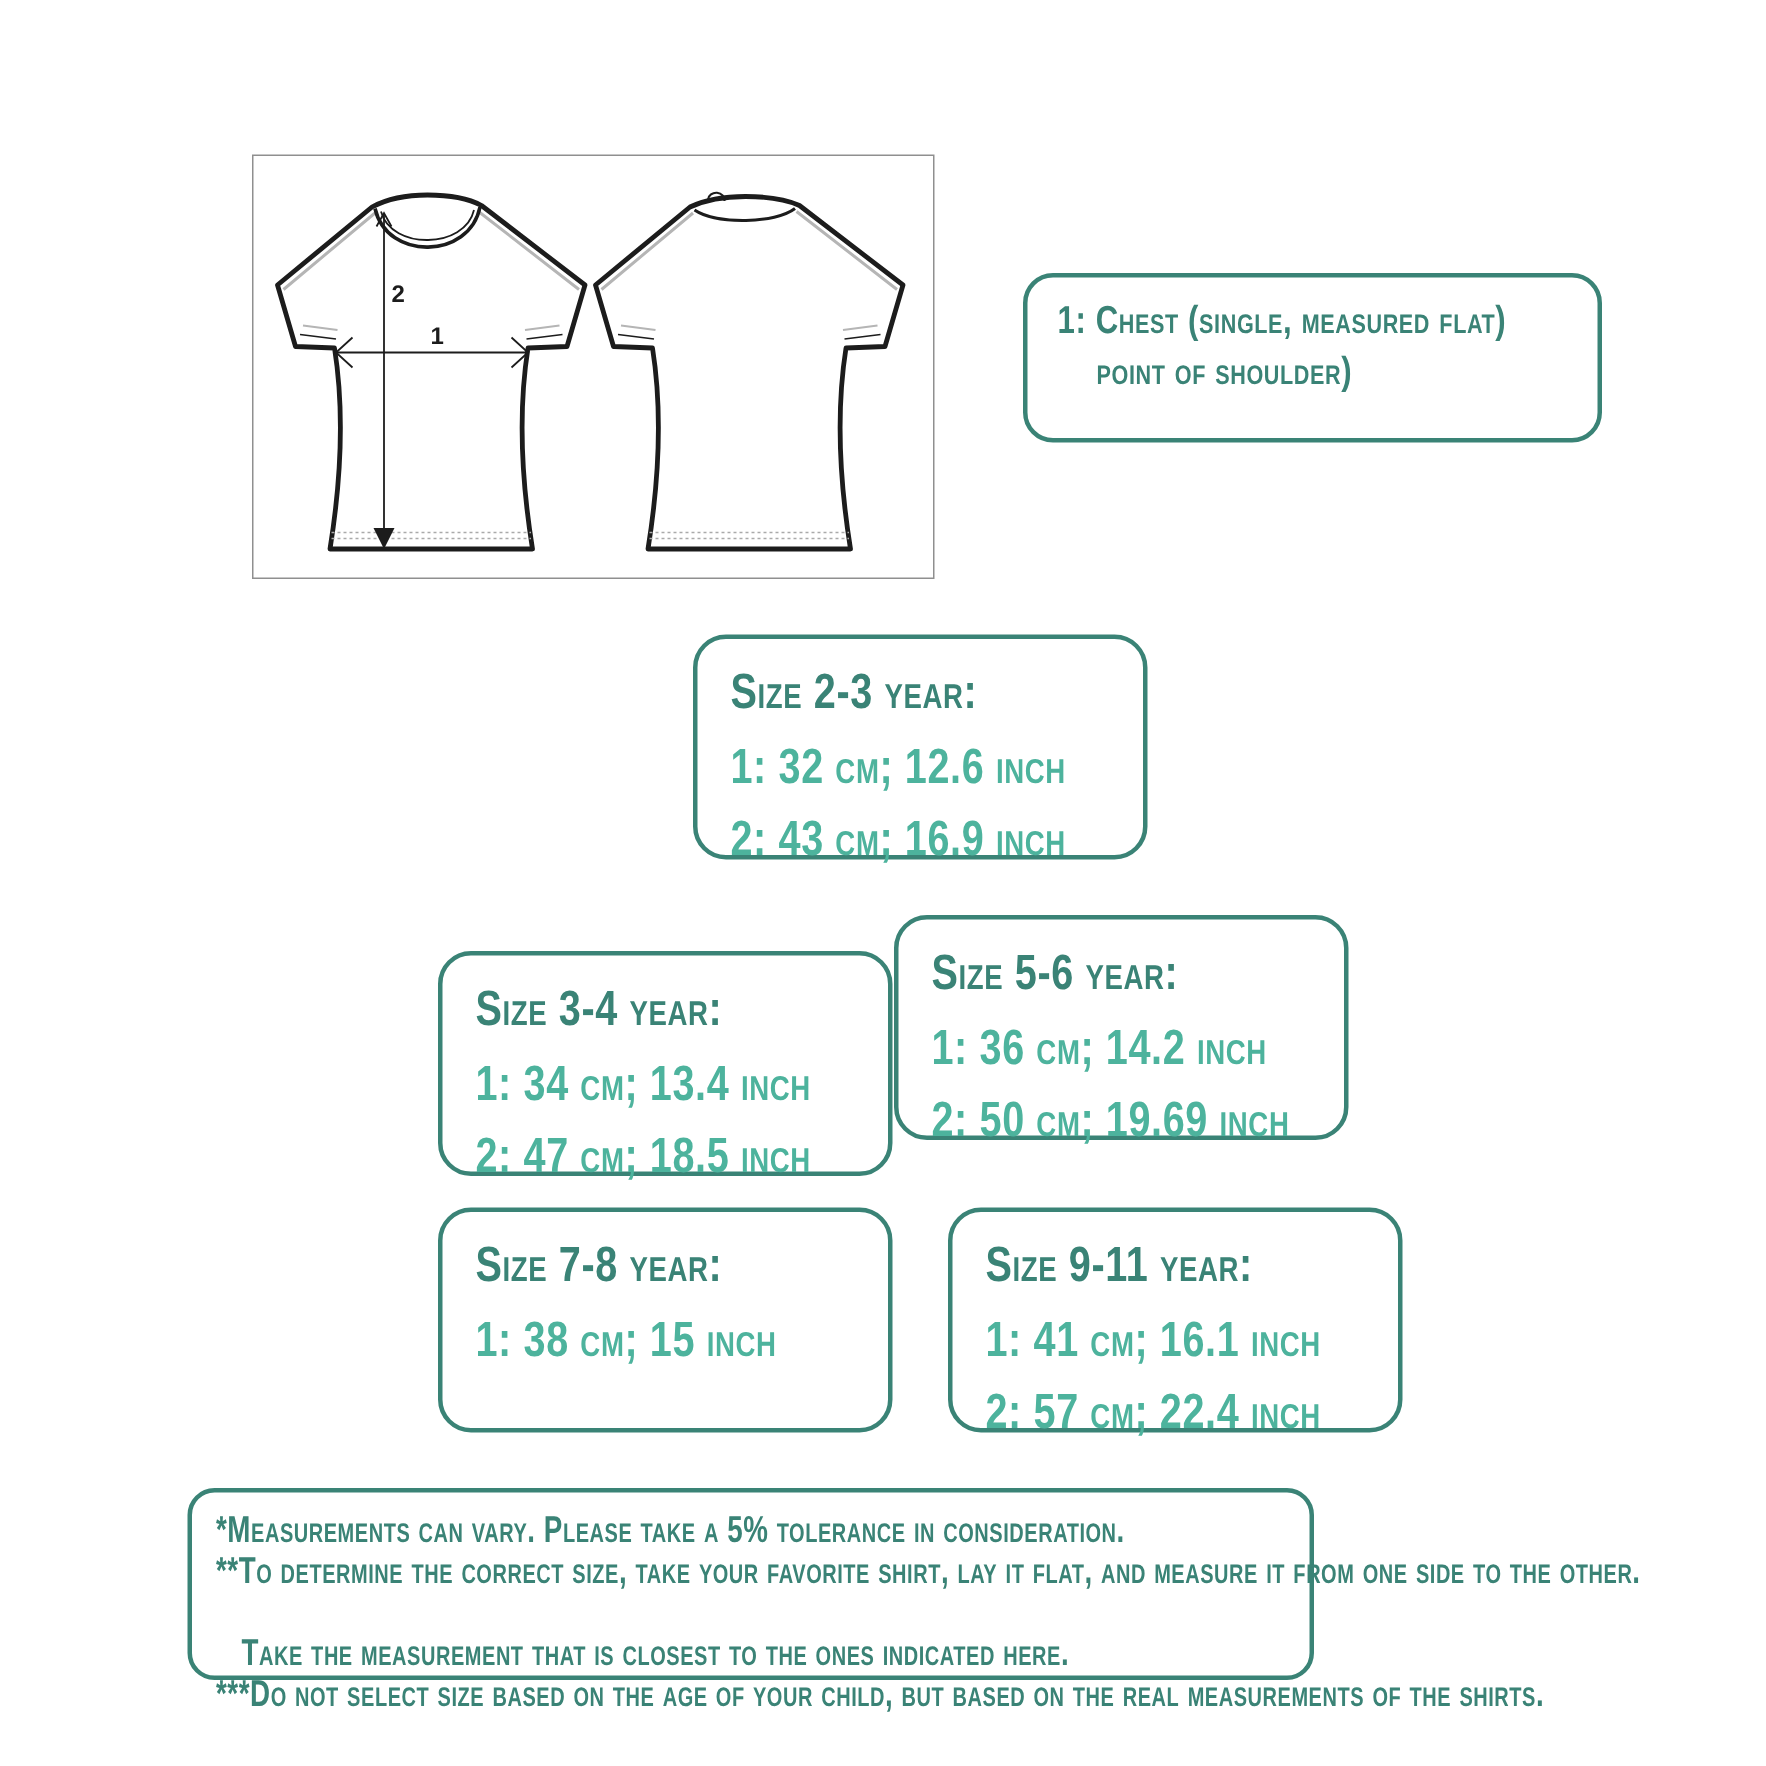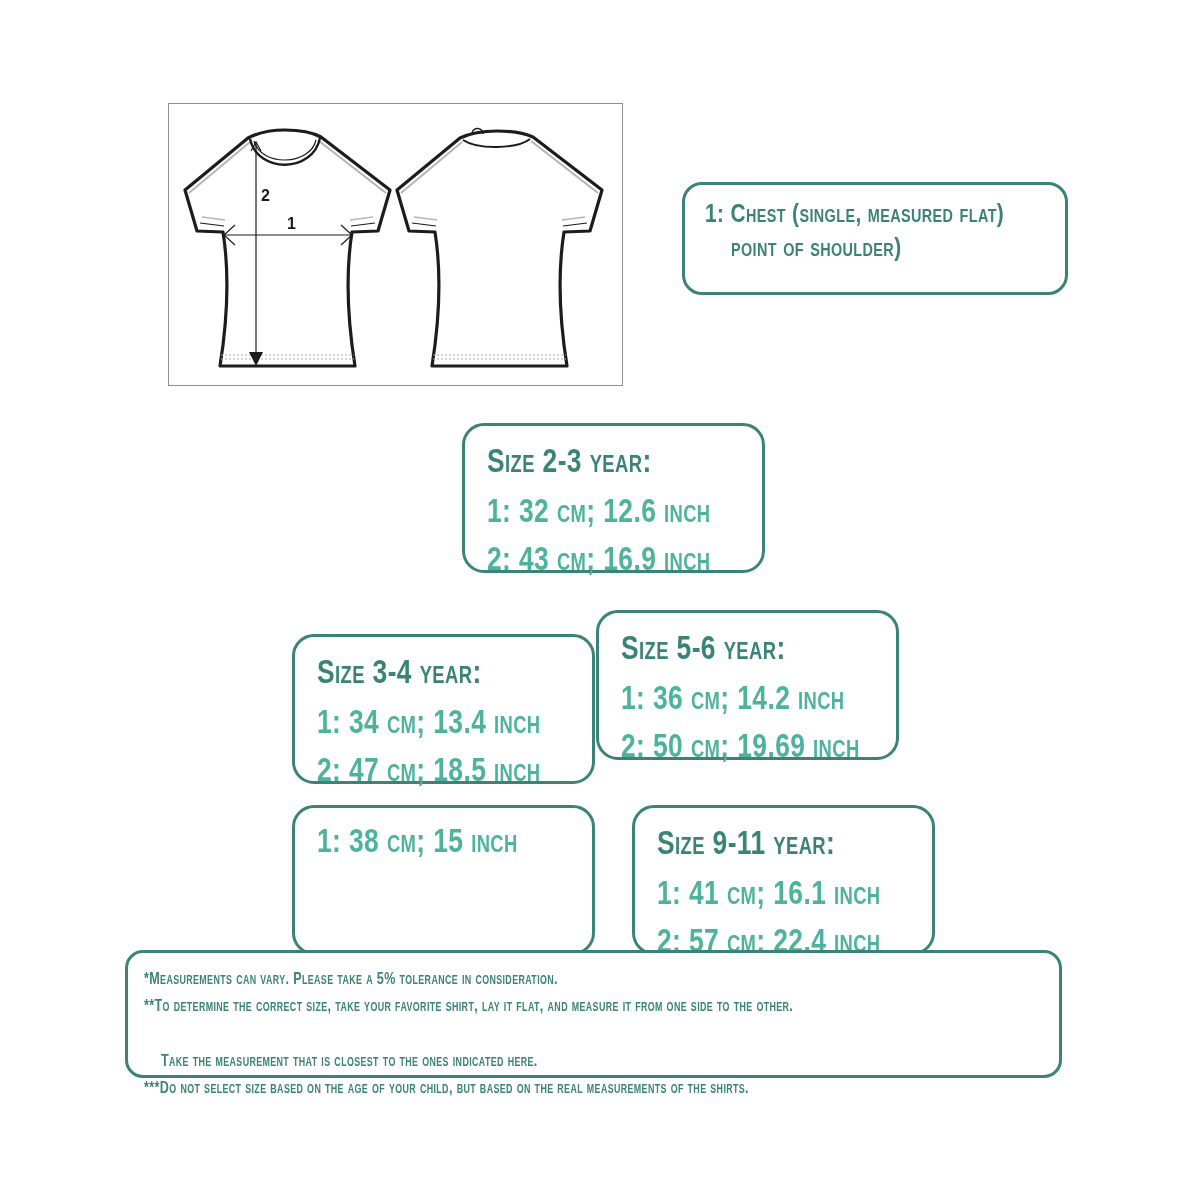--- a/index.html
+++ b/index.html
@@ -34,22 +34,22 @@
   .legend-indent{padding-left:26px;}
 
   .size-box{
     width:303px;height:150px;border-radius:22px;
     padding:9px 0 0 22px;font-size:33px;
   }
   .size-box .box-title{color:var(--teal-dark);line-height:52px;}
   .size-box .box-line{color:var(--teal-light);line-height:48px;}
 
   .footnote-box{
-    left:125px;top:950px;width:937px;height:128px;border-radius:18px;
-    padding:12px 0 0 16px;font-size:17px;line-height:27px;color:var(--teal-dark);
+    left:125px;top:992px;width:751px;height:128px;border-radius:18px;
+    padding:12px 0 0 16px;font-size:25px;line-height:27px;color:var(--teal-dark);
   }
   .foot-indent{padding-left:17px;margin-top:28px;}
 </style>
 </head>
 <body>
 
 <div class="canvas">
 
   <div class="diagram">
     <svg width="453" height="281" viewBox="0 0 453 281">
@@ -110,20 +110,21 @@
     <div class="box-line"><span class="cond">2: 47 cm; 18.5 inch</span></div>
   </div>
 
   <div class="round-box size-box sc" style="left:596px;top:610px;">
     <div class="box-title"><span class="cond">Size 5-6 year:</span></div>
     <div class="box-line"><span class="cond">1: 36 cm; 14.2 inch</span></div>
     <div class="box-line"><span class="cond">2: 50 cm; 19.69 inch</span></div>
   </div>
 
   <div class="round-box size-box sc" style="left:292px;top:805px;">
+    <div class="box-title"><span class="cond">Size 7-8 year:</span></div>
     <div class="box-line"><span class="cond">1: 38 cm; 15 inch</span></div>
   </div>
 
   <div class="round-box size-box sc" style="left:632px;top:805px;">
     <div class="box-title"><span class="cond">Size 9-11 year:</span></div>
     <div class="box-line"><span class="cond">1: 41 cm; 16.1 inch</span></div>
     <div class="box-line"><span class="cond">2: 57 cm; 22.4 inch</span></div>
   </div>
 
   <div class="round-box footnote-box sc">

